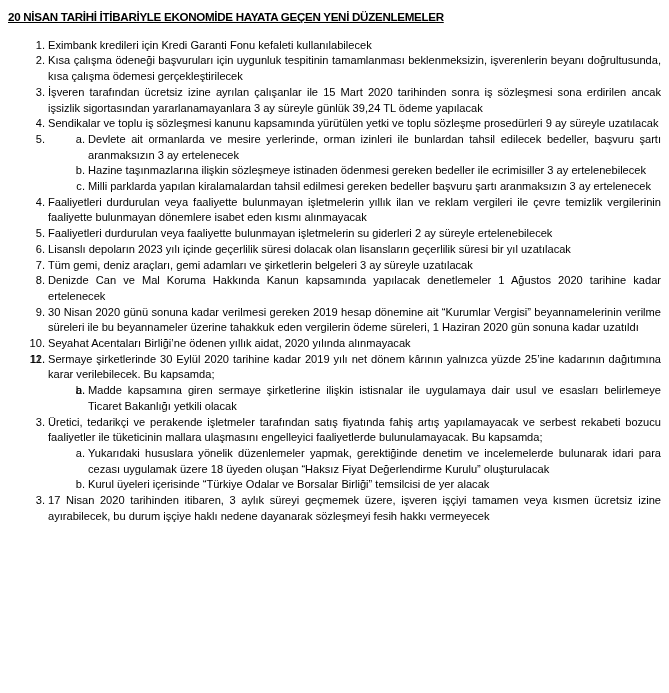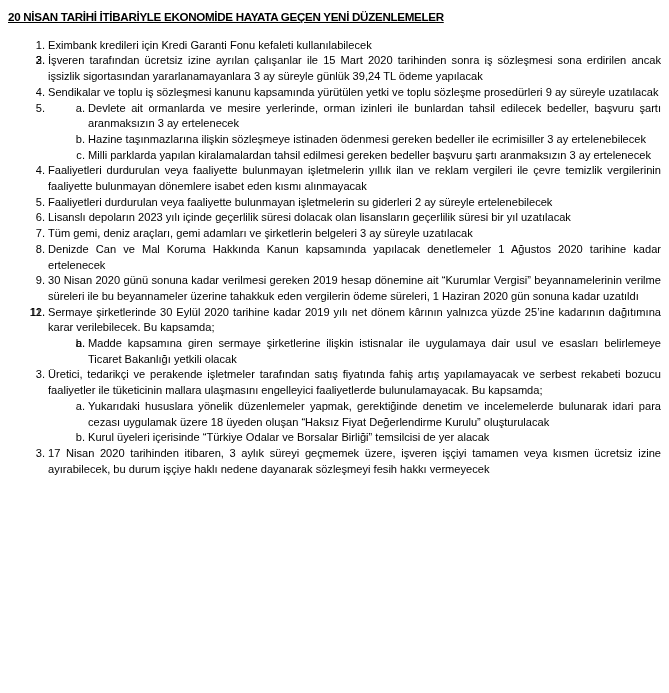--- a/index.html
+++ b/index.html
@@ -50,33 +50,34 @@
     width: 77px;
   }
 </style>
 </head>
 <body>
 
 <div class="page">
   <h1 class="title">20 NİSAN TARİHİ İTİBARİYLE EKONOMİDE HAYATA GEÇEN YENİ DÜZENLEMELER</h1>
   <div class="list" id="regulations-list">
       <div class="item"><span class="num">1.</span><span class="txt">Eximbank kredileri için Kredi Garanti Fonu kefaleti kullanılabilecek</span></div>
-      <div class="item"><span class="num">2.</span></div>
+      <div class="item"><span class="num">2.</span><span class="txt">Kısa çalışma ödeneği başvuruları için uygunluk tespitinin tamamlanması beklenmeksizin, işverenlerin beyanı doğrultusunda, kısa çalışma ödemesi gerçekleştirilecek</span></div>
       <div class="item"><span class="num">3.</span><span class="txt">İşveren tarafından ücretsiz izine ayrılan çalışanlar ile 15 Mart 2020 tarihinden sonra iş sözleşmesi sona erdirilen ancak işsizlik sigortasından yararlanamayanlara 3 ay süreyle günlük 39,24 TL ödeme yapılacak</span></div>
       <div class="item"><span class="num">4.</span><span class="txt">Sendikalar ve toplu iş sözleşmesi kanunu kapsamında yürütülen yetki ve toplu sözleşme prosedürleri 9 ay süreyle uzatılacak</span></div>
       <div class="item"><span class="num">5.</span></div>
       <div class="item sub"><span class="num">a.</span><span class="txt">Devlete ait ormanlarda ve mesire yerlerinde, orman izinleri ile bunlardan tahsil edilecek bedeller, başvuru şartı aranmaksızın 3 ay ertelenecek</span></div>
       <div class="item sub"><span class="num">b.</span><span class="txt">Hazine taşınmazlarına ilişkin sözleşmeye istinaden ödenmesi gereken bedeller ile ecrimisiller 3 ay ertelenebilecek</span></div>
       <div class="item sub"><span class="num">c.</span><span class="txt">Milli parklarda yapılan kiralamalardan tahsil edilmesi gereken bedeller başvuru şartı aranmaksızın 3 ay ertelenecek</span></div>
       <div class="item"><span class="num">4.</span><span class="txt">Faaliyetleri durdurulan veya faaliyette bulunmayan işletmelerin yıllık ilan ve reklam vergileri ile çevre temizlik vergilerinin faaliyette bulunmayan dönemlere isabet eden kısmı alınmayacak</span></div>
       <div class="item"><span class="num">5.</span><span class="txt">Faaliyetleri durdurulan veya faaliyette bulunmayan işletmelerin su giderleri 2 ay süreyle ertelenebilecek</span></div>
       <div class="item"><span class="num">6.</span><span class="txt">Lisanslı depoların 2023 yılı içinde geçerlilik süresi dolacak olan lisansların geçerlilik süresi bir yıl uzatılacak</span></div>
       <div class="item"><span class="num">7.</span><span class="txt">Tüm gemi, deniz araçları, gemi adamları ve şirketlerin belgeleri 3 ay süreyle uzatılacak</span></div>
       <div class="item"><span class="num">8.</span><span class="txt">Denizde Can ve Mal Koruma Hakkında Kanun kapsamında yapılacak denetlemeler 1 Ağustos 2020 tarihine kadar ertelenecek</span></div>
       <div class="item"><span class="num">9.</span><span class="txt">30 Nisan 2020 günü sonuna kadar verilmesi gereken 2019 hesap dönemine ait “Kurumlar Vergisi” beyannamelerinin verilme süreleri ile bu beyannameler üzerine tahakkuk eden vergilerin ödeme süreleri, 1 Haziran 2020 gün sonuna kadar uzatıldı</span></div>
+      <div class="item"><span class="num">10.</span><span class="txt">Seyahat Acentaları Birliği’ne ödenen yıllık aidat, 2020 yılında alınmayacak</span></div>
       <div class="item"><span class="num">11.</span></div>
       <div class="item"><span class="num">12.</span><span class="txt">Sermaye şirketlerinde 30 Eylül 2020 tarihine kadar 2019 yılı net dönem kârının yalnızca yüzde 25’ine kadarının dağıtımına karar verilebilecek. Bu kapsamda;</span></div>
       <div class="item sub"><span class="num">a.</span></div>
       <div class="item sub"><span class="num">b.</span><span class="txt">Madde kapsamına giren sermaye şirketlerine ilişkin istisnalar ile uygulamaya dair usul ve esasları belirlemeye Ticaret Bakanlığı yetkili olacak</span></div>
       <div class="item"><span class="num">3.</span><span class="txt">Üretici, tedarikçi ve perakende işletmeler tarafından satış fiyatında fahiş artış yapılamayacak ve serbest rekabeti bozucu faaliyetler ile tüketicinin mallara ulaşmasını engelleyici faaliyetlerde bulunulamayacak. Bu kapsamda;</span></div>
       <div class="item sub"><span class="num">a.</span><span class="txt">Yukarıdaki hususlara yönelik düzenlemeler yapmak, gerektiğinde denetim ve incelemelerde bulunarak idari para cezası uygulamak üzere 18 üyeden oluşan “Haksız Fiyat Değerlendirme Kurulu” oluşturulacak</span></div>
       <div class="item sub"><span class="num">b.</span><span class="txt">Kurul üyeleri içerisinde “Türkiye Odalar ve Borsalar Birliği” temsilcisi de yer alacak</span></div>
       <div class="item"><span class="num">3.</span><span class="txt">17 Nisan 2020 tarihinden itibaren, 3 aylık süreyi geçmemek üzere, işveren işçiyi tamamen veya kısmen ücretsiz izine ayırabilecek, bu durum işçiye haklı nedene dayanarak sözleşmeyi fesih hakkı vermeyecek</span></div>
     </div>
 </div>

